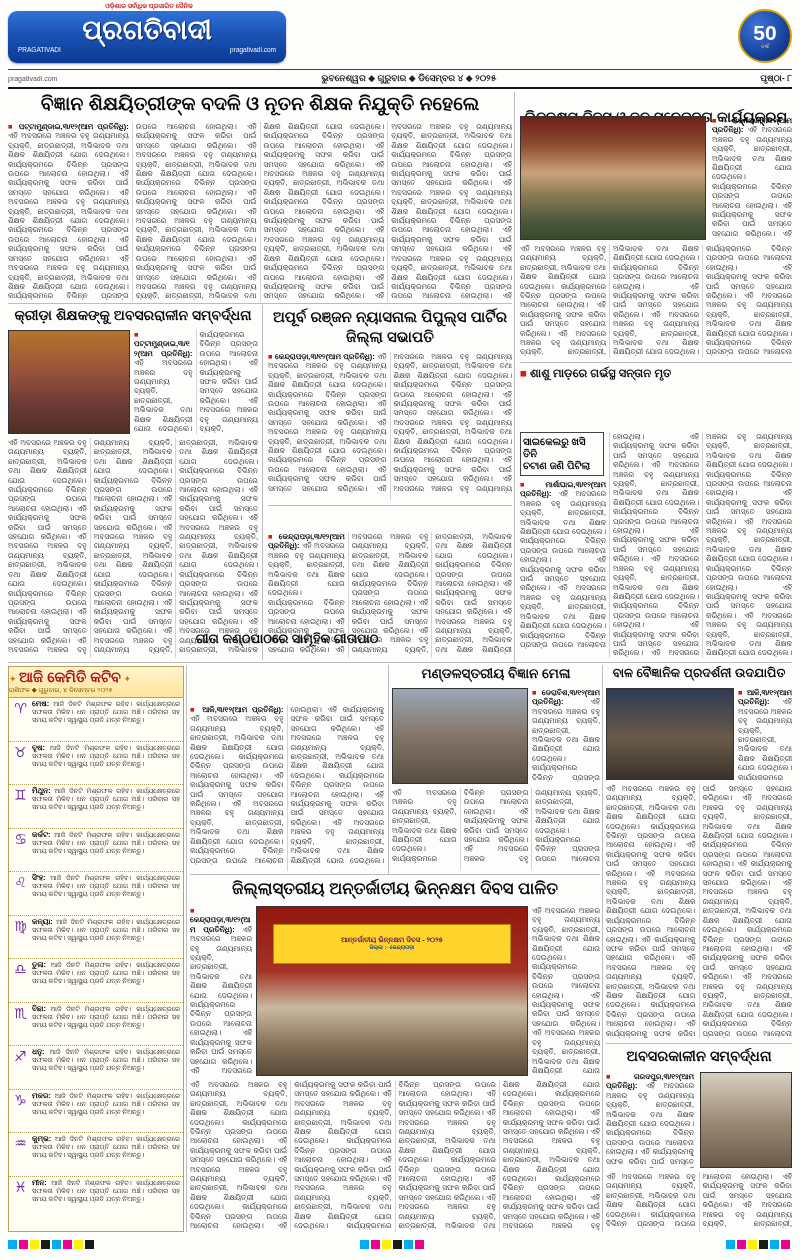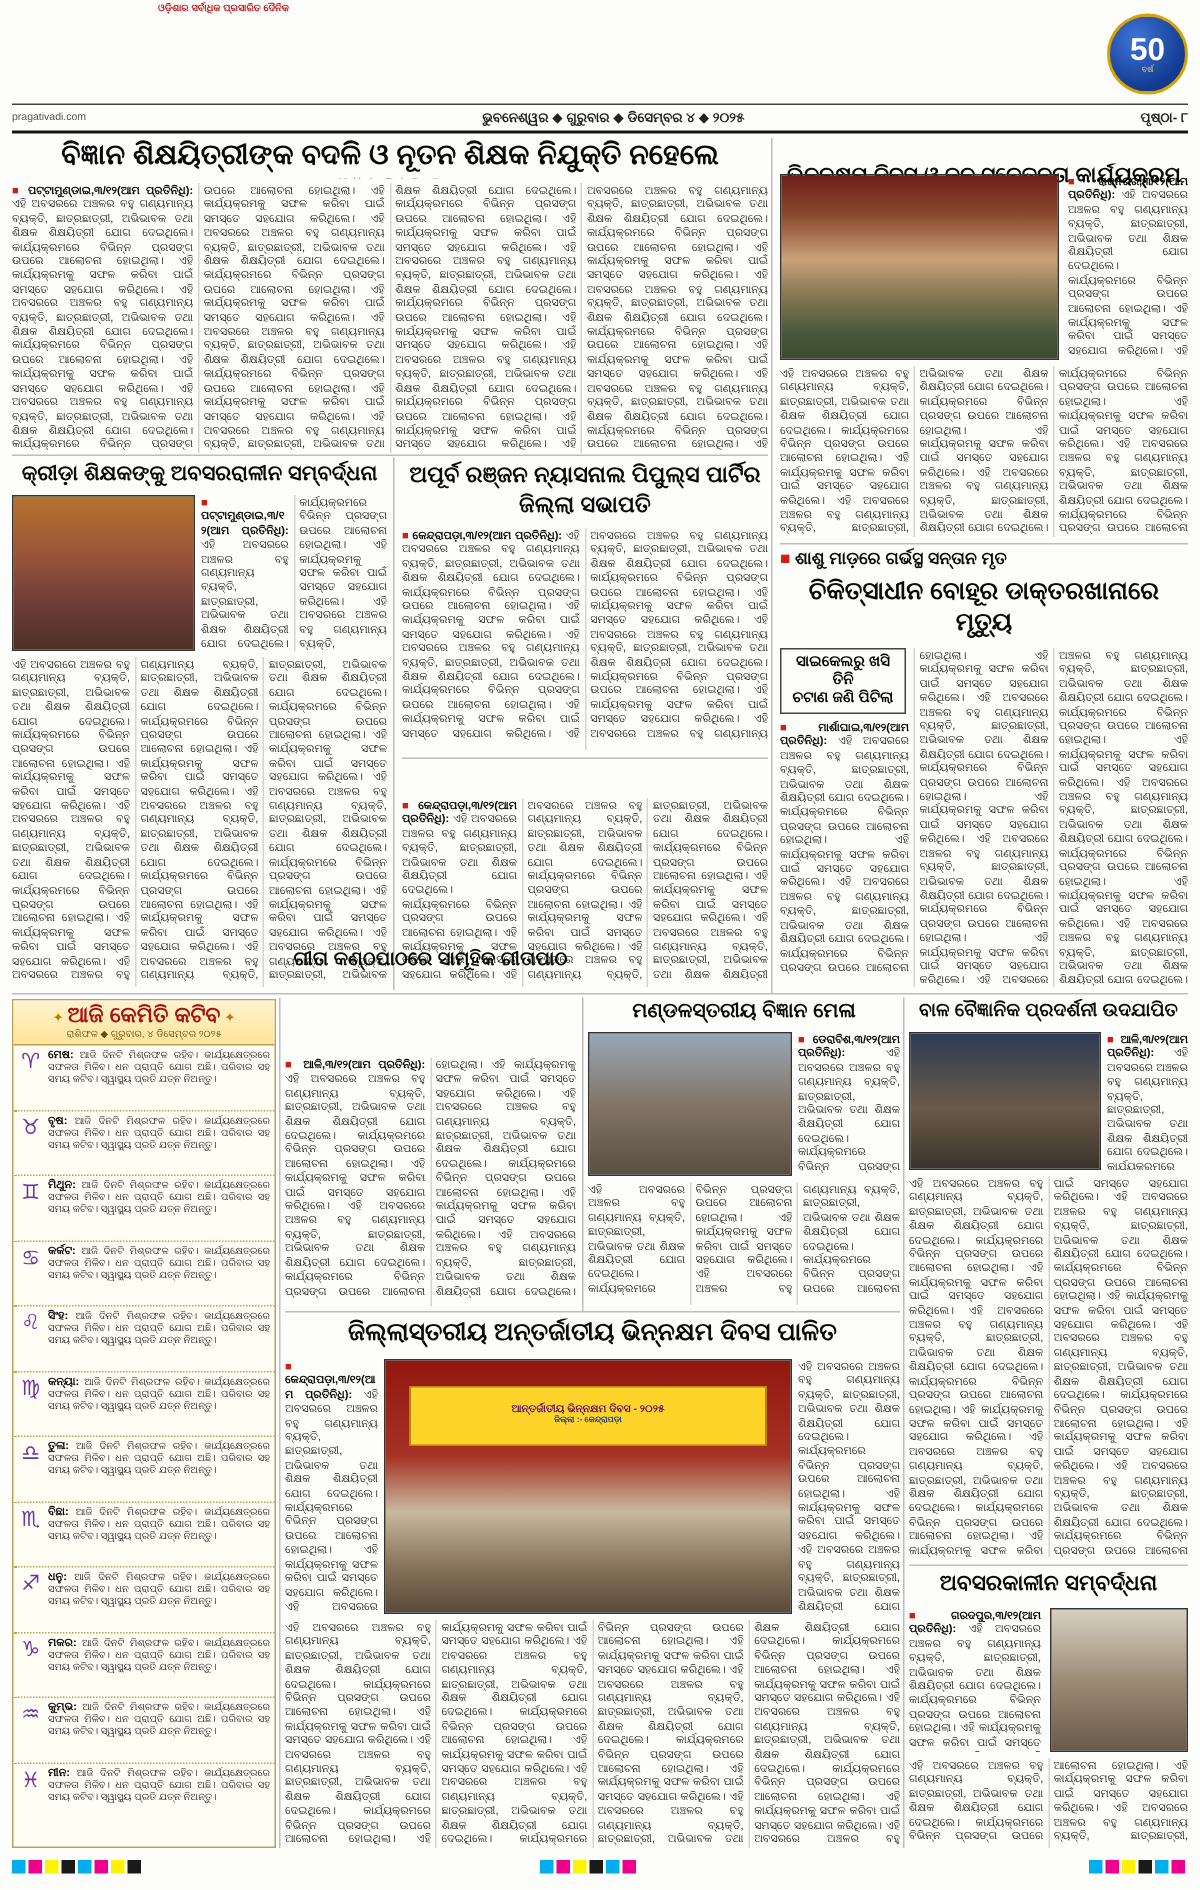--- a/index.html
+++ b/index.html
@@ -51,27 +51,27 @@
   .ph-a9{background:linear-gradient(180deg,#9aa7b8 0%,#84776a 48%,#594e42 100%)}
   .ph-a11{background:linear-gradient(180deg,#2e3b55 0%,#6a5a48 55%,#3a332c 100%)}
   .ph-a10{background:linear-gradient(180deg,#93170f 0%,#a53224 38%,#c9b9a0 60%,#857258 82%,#5a4a3a 100%)}
   .ph-a12{background:linear-gradient(180deg,#d8cfc0 0%,#9a8a74 52%,#6a5a4a 100%)}
   .stage-banner{position:absolute;left:6%;top:10%;width:88%;height:24%;background:#ffd42a;border:1px solid #b08900;
         display:flex;flex-direction:column;align-items:center;justify-content:center;text-align:center}
   .stage-banner .b1{font-size:7px;font-weight:bold;color:#5a0f68;line-height:8px}
   .stage-banner .b2{font-size:5.5px;font-weight:bold;color:#103a8f;line-height:7px}
 
   
-  .subbox{width:84px;border:1px solid #444;padding:3px 2px;margin:0 0 4px 0;text-align:center;
+  .subbox{width:84px;border:1px solid #444;padding:3px 2px;margin:0 0 4px 0;text-align:left;
           font-size:10px;font-weight:bold;line-height:12px;color:#000;break-inside:avoid}
 
   
   .horo{position:absolute;left:8px;top:666px;width:176px;height:566px;border:1px solid #b9a15a;background:#fffdf4}
   .horo-head{border-bottom:1px solid #b9a15a;background:linear-gradient(180deg,#fff3cf,#ffe49a);
-             text-align:center;padding:2px 0 3px}
+             text-align:left;padding:2px 0 3px}
   .horo-title{font-size:14.5px;font-weight:bold;color:#a81414}
   .horo-title::before{content:"✦ ";color:#c07b00;font-size:9px}
   .horo-title::after{content:" ✦";color:#c07b00;font-size:9px}
   .horo-sub{font-size:6.5px;color:#6b4a00}
   .hentry{height:43.5px;overflow:hidden;border-bottom:1px dotted #b9a15a;padding:2px 3px;display:flex;gap:3px}
   .hentry:last-child{border-bottom:none}
   .hglyph{flex:0 0 17px;font-size:14px;color:#7030a0;line-height:17px;text-align:center}
   .htext{font-size:6.6px;line-height:8.2px;text-align:justify;color:#222}
   .htext b{font-size:7.4px;color:#000}
 
@@ -79,20 +79,27 @@
   .marks{position:absolute;top:1240px;display:flex;gap:2px}
   .marks i{display:block;width:9px;height:9px}
 </style>
 </head>
 <body>
 
 <div class="page">
 
   <div class="abs tagline">ଓଡ଼ିଶାର ସର୍ବାଧିକ ପ୍ରସାରିତ ଦୈନିକ</div>
 
+  <div class="abs logo">
+    <div class="logo-main">ପ୍ରଗତିବାଦୀ</div>
+    <div class="logo-sub">
+      <span>PRAGATIVADI</span>
+      <span>pragativadi.com</span>
+    </div>
+  </div>
 
 
   <div class="abs anniv">
     <span class="n">50</span>
     <span class="t">ବର୍ଷ</span>
   </div>
 
   <div class="hr dark" style="left:8px;top:69px;width:784px"></div>
 
   <div class="abs folio">
@@ -119,21 +126,20 @@
   <div class="greek cols3" style="left:8px;top:438px;width:250px;height:220px">ଏହି ଅବସରରେ ଅଞ୍ଚଳର ବହୁ ଗଣ୍ୟମାନ୍ୟ ବ୍ୟକ୍ତି, ଛାତ୍ରଛାତ୍ରୀ, ଅଭିଭାବକ ତଥା ଶିକ୍ଷକ ଶିକ୍ଷୟିତ୍ରୀ ଯୋଗ ଦେଇଥିଲେ। କାର୍ଯ୍ୟକ୍ରମରେ ବିଭିନ୍ନ ପ୍ରସଙ୍ଗ ଉପରେ ଆଲୋଚନା ହୋଇଥିଲା। ଏହି କାର୍ଯ୍ୟକ୍ରମକୁ ସଫଳ କରିବା ପାଇଁ ସମସ୍ତେ ସହଯୋଗ କରିଥିଲେ। ଏହି ଅବସରରେ ଅଞ୍ଚଳର ବହୁ ଗଣ୍ୟମାନ୍ୟ ବ୍ୟକ୍ତି, ଛାତ୍ରଛାତ୍ରୀ, ଅଭିଭାବକ ତଥା ଶିକ୍ଷକ ଶିକ୍ଷୟିତ୍ରୀ ଯୋଗ ଦେଇଥିଲେ। କାର୍ଯ୍ୟକ୍ରମରେ ବିଭିନ୍ନ ପ୍ରସଙ୍ଗ ଉପରେ ଆଲୋଚନା ହୋଇଥିଲା। ଏହି କାର୍ଯ୍ୟକ୍ରମକୁ ସଫଳ କରିବା ପାଇଁ ସମସ୍ତେ ସହଯୋଗ କରିଥିଲେ। ଏହି ଅବସରରେ ଅଞ୍ଚଳର ବହୁ ଗଣ୍ୟମାନ୍ୟ ବ୍ୟକ୍ତି, ଛାତ୍ରଛାତ୍ରୀ, ଅଭିଭାବକ ତଥା ଶିକ୍ଷକ ଶିକ୍ଷୟିତ୍ରୀ ଯୋଗ ଦେଇଥିଲେ। କାର୍ଯ୍ୟକ୍ରମରେ ବିଭିନ୍ନ ପ୍ରସଙ୍ଗ ଉପରେ ଆଲୋଚନା ହୋଇଥିଲା। ଏହି କାର୍ଯ୍ୟକ୍ରମକୁ ସଫଳ କରିବା ପାଇଁ ସମସ୍ତେ ସହଯୋଗ କରିଥିଲେ। ଏହି ଅବସରରେ ଅଞ୍ଚଳର ବହୁ ଗଣ୍ୟମାନ୍ୟ ବ୍ୟକ୍ତି, ଛାତ୍ରଛାତ୍ରୀ, ଅଭିଭାବକ ତଥା ଶିକ୍ଷକ ଶିକ୍ଷୟିତ୍ରୀ ଯୋଗ ଦେଇଥିଲେ। କାର୍ଯ୍ୟକ୍ରମରେ ବିଭିନ୍ନ ପ୍ରସଙ୍ଗ ଉପରେ ଆଲୋଚନା ହୋଇଥିଲା। ଏହି କାର୍ଯ୍ୟକ୍ରମକୁ ସଫଳ କରିବା ପାଇଁ ସମସ୍ତେ ସହଯୋଗ କରିଥିଲେ। ଏହି ଅବସରରେ ଅଞ୍ଚଳର ବହୁ ଗଣ୍ୟମାନ୍ୟ ବ୍ୟକ୍ତି, ଛାତ୍ରଛାତ୍ରୀ, ଅଭିଭାବକ ତଥା ଶିକ୍ଷକ ଶିକ୍ଷୟିତ୍ରୀ ଯୋଗ ଦେଇଥିଲେ। କାର୍ଯ୍ୟକ୍ରମରେ ବିଭିନ୍ନ ପ୍ରସଙ୍ଗ ଉପରେ ଆଲୋଚନା ହୋଇଥିଲା। ଏହି କାର୍ଯ୍ୟକ୍ରମକୁ ସଫଳ କରିବା ପାଇଁ ସମସ୍ତେ ସହଯୋଗ କରିଥିଲେ। ଏହି ଅବସରରେ ଅଞ୍ଚଳର ବହୁ ଗଣ୍ୟମାନ୍ୟ ବ୍ୟକ୍ତି, ଛାତ୍ରଛାତ୍ରୀ, ଅଭିଭାବକ ତଥା ଶିକ୍ଷକ ଶିକ୍ଷୟିତ୍ରୀ ଯୋଗ ଦେଇଥିଲେ। କାର୍ଯ୍ୟକ୍ରମରେ ବିଭିନ୍ନ ପ୍ରସଙ୍ଗ ଉପରେ ଆଲୋଚନା ହୋଇଥିଲା। ଏହି କାର୍ଯ୍ୟକ୍ରମକୁ ସଫଳ କରିବା ପାଇଁ ସମସ୍ତେ ସହଯୋଗ କରିଥିଲେ। ଏହି ଅବସରରେ ଅଞ୍ଚଳର ବହୁ ଗଣ୍ୟମାନ୍ୟ ବ୍ୟକ୍ତି, ଛାତ୍ରଛାତ୍ରୀ, ଅଭିଭାବକ ତଥା ଶିକ୍ଷକ ଶିକ୍ଷୟିତ୍ରୀ ଯୋଗ ଦେଇଥିଲେ। କାର୍ଯ୍ୟକ୍ରମରେ ବିଭିନ୍ନ ପ୍ରସଙ୍ଗ ଉପରେ ଆଲୋଚନା ହୋଇଥିଲା। ଏହି କାର୍ଯ୍ୟକ୍ରମକୁ ସଫଳ କରିବା ପାଇଁ ସମସ୍ତେ ସହଯୋଗ କରିଥିଲେ। ଏହି ଅବସରରେ ଅଞ୍ଚଳର ବହୁ ଗଣ୍ୟମାନ୍ୟ ବ୍ୟକ୍ତି, ଛାତ୍ରଛାତ୍ରୀ, ଅଭିଭାବକ ତଥା ଶିକ୍ଷକ ଶିକ୍ଷୟିତ୍ରୀ ଯୋଗ ଦେଇଥିଲେ। କାର୍ଯ୍ୟକ୍ରମରେ ବିଭିନ୍ନ ପ୍ରସଙ୍ଗ ଉପରେ ଆଲୋଚନା ହୋଇଥିଲା। ଏହି କାର୍ଯ୍ୟକ୍ରମକୁ ସଫଳ କରିବା ପାଇଁ ସମସ୍ତେ ସହଯୋଗ କରିଥିଲେ। ଏହି ଅବସରରେ ଅଞ୍ଚଳର ବହୁ ଗଣ୍ୟମାନ୍ୟ ବ୍ୟକ୍ତି, ଛାତ୍ରଛାତ୍ରୀ, ଅଭିଭାବକ ତଥା ଶିକ୍ଷକ ଶିକ୍ଷୟିତ୍ରୀ ଯୋଗ ଦେଇଥିଲେ। କାର୍ଯ୍ୟକ୍ରମରେ ବିଭିନ୍ନ ପ୍ରସଙ୍ଗ ଉପରେ ଆଲୋଚନା ହୋଇଥିଲା। ଏହି କାର୍ଯ୍ୟକ୍ରମକୁ ସଫଳ କରିବା ପାଇଁ ସମସ୍ତେ ସହଯୋଗ କରିଥିଲେ। </div>
   <div class="vr" style="left:262px;top:305px;height:355px"></div>
 
   <div class="hl" style="left:268px;top:307px;width:244px;height:42px;font-size:15px;line-height:20px">ଅପୂର୍ବ ରଞ୍ଜନ ନ୍ୟାସନାଲ ପିପୁଲ୍ସ ପାର୍ଟିର ଜିଲ୍ଲା ସଭାପତି</div>
   <div class="greek cols2" style="left:268px;top:352px;width:244px;height:148px"><b class="dl"><span class="sq">■</span> କେନ୍ଦ୍ରାପଡ଼ା,୩/୧୨(ଆମ ପ୍ରତିନିଧି):</b> ଏହି ଅବସରରେ ଅଞ୍ଚଳର ବହୁ ଗଣ୍ୟମାନ୍ୟ ବ୍ୟକ୍ତି, ଛାତ୍ରଛାତ୍ରୀ, ଅଭିଭାବକ ତଥା ଶିକ୍ଷକ ଶିକ୍ଷୟିତ୍ରୀ ଯୋଗ ଦେଇଥିଲେ। କାର୍ଯ୍ୟକ୍ରମରେ ବିଭିନ୍ନ ପ୍ରସଙ୍ଗ ଉପରେ ଆଲୋଚନା ହୋଇଥିଲା। ଏହି କାର୍ଯ୍ୟକ୍ରମକୁ ସଫଳ କରିବା ପାଇଁ ସମସ୍ତେ ସହଯୋଗ କରିଥିଲେ। ଏହି ଅବସରରେ ଅଞ୍ଚଳର ବହୁ ଗଣ୍ୟମାନ୍ୟ ବ୍ୟକ୍ତି, ଛାତ୍ରଛାତ୍ରୀ, ଅଭିଭାବକ ତଥା ଶିକ୍ଷକ ଶିକ୍ଷୟିତ୍ରୀ ଯୋଗ ଦେଇଥିଲେ। କାର୍ଯ୍ୟକ୍ରମରେ ବିଭିନ୍ନ ପ୍ରସଙ୍ଗ ଉପରେ ଆଲୋଚନା ହୋଇଥିଲା। ଏହି କାର୍ଯ୍ୟକ୍ରମକୁ ସଫଳ କରିବା ପାଇଁ ସମସ୍ତେ ସହଯୋଗ କରିଥିଲେ। ଏହି ଅବସରରେ ଅଞ୍ଚଳର ବହୁ ଗଣ୍ୟମାନ୍ୟ ବ୍ୟକ୍ତି, ଛାତ୍ରଛାତ୍ରୀ, ଅଭିଭାବକ ତଥା ଶିକ୍ଷକ ଶିକ୍ଷୟିତ୍ରୀ ଯୋଗ ଦେଇଥିଲେ। କାର୍ଯ୍ୟକ୍ରମରେ ବିଭିନ୍ନ ପ୍ରସଙ୍ଗ ଉପରେ ଆଲୋଚନା ହୋଇଥିଲା। ଏହି କାର୍ଯ୍ୟକ୍ରମକୁ ସଫଳ କରିବା ପାଇଁ ସମସ୍ତେ ସହଯୋଗ କରିଥିଲେ। ଏହି ଅବସରରେ ଅଞ୍ଚଳର ବହୁ ଗଣ୍ୟମାନ୍ୟ ବ୍ୟକ୍ତି, ଛାତ୍ରଛାତ୍ରୀ, ଅଭିଭାବକ ତଥା ଶିକ୍ଷକ ଶିକ୍ଷୟିତ୍ରୀ ଯୋଗ ଦେଇଥିଲେ। କାର୍ଯ୍ୟକ୍ରମରେ ବିଭିନ୍ନ ପ୍ରସଙ୍ଗ ଉପରେ ଆଲୋଚନା ହୋଇଥିଲା। ଏହି କାର୍ଯ୍ୟକ୍ରମକୁ ସଫଳ କରିବା ପାଇଁ ସମସ୍ତେ ସହଯୋଗ କରିଥିଲେ। ଏହି ଅବସରରେ ଅଞ୍ଚଳର ବହୁ ଗଣ୍ୟମାନ୍ୟ ବ୍ୟକ୍ତି, ଛାତ୍ରଛାତ୍ରୀ, ଅଭିଭାବକ ତଥା ଶିକ୍ଷକ ଶିକ୍ଷୟିତ୍ରୀ ଯୋଗ ଦେଇଥିଲେ। କାର୍ଯ୍ୟକ୍ରମରେ ବିଭିନ୍ନ ପ୍ରସଙ୍ଗ ଉପରେ ଆଲୋଚନା ହୋଇଥିଲା। ଏହି କାର୍ଯ୍ୟକ୍ରମକୁ ସଫଳ କରିବା ପାଇଁ ସମସ୍ତେ ସହଯୋଗ କରିଥିଲେ। ଏହି ଅବସରରେ ଅଞ୍ଚଳର ବହୁ ଗଣ୍ୟମାନ୍ୟ ବ୍ୟକ୍ତି, ଛାତ୍ରଛାତ୍ରୀ, ଅଭିଭାବକ ତଥା ଶିକ୍ଷକ ଶିକ୍ଷୟିତ୍ରୀ ଯୋଗ ଦେଇଥିଲେ। କାର୍ଯ୍ୟକ୍ରମରେ ବିଭିନ୍ନ ପ୍ରସଙ୍ଗ ଉପରେ ଆଲୋଚନା ହୋଇଥିଲା। ଏହି କାର୍ଯ୍ୟକ୍ରମକୁ ସଫଳ କରିବା ପାଇଁ ସମସ୍ତେ ସହଯୋଗ କରିଥିଲେ। ଏହି ଅବସରରେ ଅଞ୍ଚଳର ବହୁ ଗଣ୍ୟମାନ୍ୟ ବ୍ୟକ୍ତି, ଛାତ୍ରଛାତ୍ରୀ, ଅଭିଭାବକ ତଥା ଶିକ୍ଷକ ଶିକ୍ଷୟିତ୍ରୀ ଯୋଗ ଦେଇଥିଲେ। କାର୍ଯ୍ୟକ୍ରମରେ ବିଭିନ୍ନ ପ୍ରସଙ୍ଗ ଉପରେ ଆଲୋଚନା ହୋଇଥିଲା। ଏହି କାର୍ଯ୍ୟକ୍ରମକୁ ସଫଳ କରିବା ପାଇଁ ସମସ୍ତେ ସହଯୋଗ କରିଥିଲେ। </div>
   <div class="hr" style="left:268px;top:505px;width:244px"></div>
 
   <div class="greek cols3" style="left:268px;top:532px;width:244px;height:126px"><b class="dl"><span class="sq">■</span> କେନ୍ଦ୍ରାପଡ଼ା,୩/୧୨(ଆମ ପ୍ରତିନିଧି):</b> ଏହି ଅବସରରେ ଅଞ୍ଚଳର ବହୁ ଗଣ୍ୟମାନ୍ୟ ବ୍ୟକ୍ତି, ଛାତ୍ରଛାତ୍ରୀ, ଅଭିଭାବକ ତଥା ଶିକ୍ଷକ ଶିକ୍ଷୟିତ୍ରୀ ଯୋଗ ଦେଇଥିଲେ। କାର୍ଯ୍ୟକ୍ରମରେ ବିଭିନ୍ନ ପ୍ରସଙ୍ଗ ଉପରେ ଆଲୋଚନା ହୋଇଥିଲା। ଏହି କାର୍ଯ୍ୟକ୍ରମକୁ ସଫଳ କରିବା ପାଇଁ ସମସ୍ତେ ସହଯୋଗ କରିଥିଲେ। ଏହି ଅବସରରେ ଅଞ୍ଚଳର ବହୁ ଗଣ୍ୟମାନ୍ୟ ବ୍ୟକ୍ତି, ଛାତ୍ରଛାତ୍ରୀ, ଅଭିଭାବକ ତଥା ଶିକ୍ଷକ ଶିକ୍ଷୟିତ୍ରୀ ଯୋଗ ଦେଇଥିଲେ। କାର୍ଯ୍ୟକ୍ରମରେ ବିଭିନ୍ନ ପ୍ରସଙ୍ଗ ଉପରେ ଆଲୋଚନା ହୋଇଥିଲା। ଏହି କାର୍ଯ୍ୟକ୍ରମକୁ ସଫଳ କରିବା ପାଇଁ ସମସ୍ତେ ସହଯୋଗ କରିଥିଲେ। ଏହି ଅବସରରେ ଅଞ୍ଚଳର ବହୁ ଗଣ୍ୟମାନ୍ୟ ବ୍ୟକ୍ତି, ଛାତ୍ରଛାତ୍ରୀ, ଅଭିଭାବକ ତଥା ଶିକ୍ଷକ ଶିକ୍ଷୟିତ୍ରୀ ଯୋଗ ଦେଇଥିଲେ। କାର୍ଯ୍ୟକ୍ରମରେ ବିଭିନ୍ନ ପ୍ରସଙ୍ଗ ଉପରେ ଆଲୋଚନା ହୋଇଥିଲା। ଏହି କାର୍ଯ୍ୟକ୍ରମକୁ ସଫଳ କରିବା ପାଇଁ ସମସ୍ତେ ସହଯୋଗ କରିଥିଲେ। ଏହି ଅବସରରେ ଅଞ୍ଚଳର ବହୁ ଗଣ୍ୟମାନ୍ୟ ବ୍ୟକ୍ତି, ଛାତ୍ରଛାତ୍ରୀ, ଅଭିଭାବକ ତଥା ଶିକ୍ଷକ ଶିକ୍ଷୟିତ୍ରୀ ଯୋଗ ଦେଇଥିଲେ। କାର୍ଯ୍ୟକ୍ରମରେ ବିଭିନ୍ନ ପ୍ରସଙ୍ଗ ଉପରେ ଆଲୋଚନା ହୋଇଥିଲା। ଏହି କାର୍ଯ୍ୟକ୍ରମକୁ ସଫଳ କରିବା ପାଇଁ ସମସ୍ତେ ସହଯୋଗ କରିଥିଲେ। ଏହି ଅବସରରେ ଅଞ୍ଚଳର ବହୁ ଗଣ୍ୟମାନ୍ୟ ବ୍ୟକ୍ତି, ଛାତ୍ରଛାତ୍ରୀ, ଅଭିଭାବକ ତଥା ଶିକ୍ଷକ ଶିକ୍ଷୟିତ୍ରୀ ଯୋଗ ଦେଇଥିଲେ। କାର୍ଯ୍ୟକ୍ରମରେ ବିଭିନ୍ନ ପ୍ରସଙ୍ଗ ଉପରେ ଆଲୋଚନା ହୋଇଥିଲା। ଏହି କାର୍ଯ୍ୟକ୍ରମକୁ ସଫଳ କରିବା ପାଇଁ ସମସ୍ତେ ସହଯୋଗ କରିଥିଲେ। ଏହି ଅବସରରେ ଅଞ୍ଚଳର ବହୁ ଗଣ୍ୟମାନ୍ୟ ବ୍ୟକ୍ତି, ଛାତ୍ରଛାତ୍ରୀ, ଅଭିଭାବକ ତଥା ଶିକ୍ଷକ ଶିକ୍ଷୟିତ୍ରୀ ଯୋଗ ଦେଇଥିଲେ। କାର୍ଯ୍ୟକ୍ରମରେ ବିଭିନ୍ନ ପ୍ରସଙ୍ଗ ଉପରେ ଆଲୋଚନା ହୋଇଥିଲା। ଏହି କାର୍ଯ୍ୟକ୍ରମକୁ ସଫଳ କରିବା ପାଇଁ ସମସ୍ତେ ସହଯୋଗ କରିଥିଲେ। </div>
 
   <div class="kicker" style="left:520px;top:367px;width:272px;height:14px"><span class="sq">■</span><span>ଶାଶୁ ମାଡ଼ରେ ଗର୍ଭସ୍ଥ ସନ୍ତାନ ମୃତ</span></div>
-  <div class="hl" style="left:520px;top:384px;width:272px;height:44px;font-size:16.5px;line-height:21px">ଚିକିତ୍ସାଧୀନ ବୋହୂର ଡାକ୍ତରଖାନାରେ ମୃତ୍ୟୁ</div>
   <div class="greek cols3" style="left:520px;top:432px;width:272px;height:226px">
     <div class="subbox">
       <div>ସାଇକେଲରୁ ଖସି ତିନି</div>
       <div>ଚଟାଣ ଜଣି ପିଟିଲା</div>
     </div>
   <b class="dl"><span class="sq">■</span> ମାର୍ଶାଘାଇ,୩/୧୨(ଆମ ପ୍ରତିନିଧି):</b> ଏହି ଅବସରରେ ଅଞ୍ଚଳର ବହୁ ଗଣ୍ୟମାନ୍ୟ ବ୍ୟକ୍ତି, ଛାତ୍ରଛାତ୍ରୀ, ଅଭିଭାବକ ତଥା ଶିକ୍ଷକ ଶିକ୍ଷୟିତ୍ରୀ ଯୋଗ ଦେଇଥିଲେ। କାର୍ଯ୍ୟକ୍ରମରେ ବିଭିନ୍ନ ପ୍ରସଙ୍ଗ ଉପରେ ଆଲୋଚନା ହୋଇଥିଲା। ଏହି କାର୍ଯ୍ୟକ୍ରମକୁ ସଫଳ କରିବା ପାଇଁ ସମସ୍ତେ ସହଯୋଗ କରିଥିଲେ। ଏହି ଅବସରରେ ଅଞ୍ଚଳର ବହୁ ଗଣ୍ୟମାନ୍ୟ ବ୍ୟକ୍ତି, ଛାତ୍ରଛାତ୍ରୀ, ଅଭିଭାବକ ତଥା ଶିକ୍ଷକ ଶିକ୍ଷୟିତ୍ରୀ ଯୋଗ ଦେଇଥିଲେ। କାର୍ଯ୍ୟକ୍ରମରେ ବିଭିନ୍ନ ପ୍ରସଙ୍ଗ ଉପରେ ଆଲୋଚନା ହୋଇଥିଲା। ଏହି କାର୍ଯ୍ୟକ୍ରମକୁ ସଫଳ କରିବା ପାଇଁ ସମସ୍ତେ ସହଯୋଗ କରିଥିଲେ। ଏହି ଅବସରରେ ଅଞ୍ଚଳର ବହୁ ଗଣ୍ୟମାନ୍ୟ ବ୍ୟକ୍ତି, ଛାତ୍ରଛାତ୍ରୀ, ଅଭିଭାବକ ତଥା ଶିକ୍ଷକ ଶିକ୍ଷୟିତ୍ରୀ ଯୋଗ ଦେଇଥିଲେ। କାର୍ଯ୍ୟକ୍ରମରେ ବିଭିନ୍ନ ପ୍ରସଙ୍ଗ ଉପରେ ଆଲୋଚନା ହୋଇଥିଲା। ଏହି କାର୍ଯ୍ୟକ୍ରମକୁ ସଫଳ କରିବା ପାଇଁ ସମସ୍ତେ ସହଯୋଗ କରିଥିଲେ। ଏହି ଅବସରରେ ଅଞ୍ଚଳର ବହୁ ଗଣ୍ୟମାନ୍ୟ ବ୍ୟକ୍ତି, ଛାତ୍ରଛାତ୍ରୀ, ଅଭିଭାବକ ତଥା ଶିକ୍ଷକ ଶିକ୍ଷୟିତ୍ରୀ ଯୋଗ ଦେଇଥିଲେ। କାର୍ଯ୍ୟକ୍ରମରେ ବିଭିନ୍ନ ପ୍ରସଙ୍ଗ ଉପରେ ଆଲୋଚନା ହୋଇଥିଲା। ଏହି କାର୍ଯ୍ୟକ୍ରମକୁ ସଫଳ କରିବା ପାଇଁ ସମସ୍ତେ ସହଯୋଗ କରିଥିଲେ। ଏହି ଅବସରରେ ଅଞ୍ଚଳର ବହୁ ଗଣ୍ୟମାନ୍ୟ ବ୍ୟକ୍ତି, ଛାତ୍ରଛାତ୍ରୀ, ଅଭିଭାବକ ତଥା ଶିକ୍ଷକ ଶିକ୍ଷୟିତ୍ରୀ ଯୋଗ ଦେଇଥିଲେ। କାର୍ଯ୍ୟକ୍ରମରେ ବିଭିନ୍ନ ପ୍ରସଙ୍ଗ ଉପରେ ଆଲୋଚନା ହୋଇଥିଲା। ଏହି କାର୍ଯ୍ୟକ୍ରମକୁ ସଫଳ କରିବା ପାଇଁ ସମସ୍ତେ ସହଯୋଗ କରିଥିଲେ। ଏହି ଅବସରରେ ଅଞ୍ଚଳର ବହୁ ଗଣ୍ୟମାନ୍ୟ ବ୍ୟକ୍ତି, ଛାତ୍ରଛାତ୍ରୀ, ଅଭିଭାବକ ତଥା ଶିକ୍ଷକ ଶିକ୍ଷୟିତ୍ରୀ ଯୋଗ ଦେଇଥିଲେ। କାର୍ଯ୍ୟକ୍ରମରେ ବିଭିନ୍ନ ପ୍ରସଙ୍ଗ ଉପରେ ଆଲୋଚନା ହୋଇଥିଲା। ଏହି କାର୍ଯ୍ୟକ୍ରମକୁ ସଫଳ କରିବା ପାଇଁ ସମସ୍ତେ ସହଯୋଗ କରିଥିଲେ। ଏହି ଅବସରରେ ଅଞ୍ଚଳର ବହୁ ଗଣ୍ୟମାନ୍ୟ ବ୍ୟକ୍ତି, ଛାତ୍ରଛାତ୍ରୀ, ଅଭିଭାବକ ତଥା ଶିକ୍ଷକ ଶିକ୍ଷୟିତ୍ରୀ ଯୋଗ ଦେଇଥିଲେ। କାର୍ଯ୍ୟକ୍ରମରେ ବିଭିନ୍ନ ପ୍ରସଙ୍ଗ ଉପରେ ଆଲୋଚନା ହୋଇଥିଲା। ଏହି କାର୍ଯ୍ୟକ୍ରମକୁ ସଫଳ କରିବା ପାଇଁ ସମସ୍ତେ ସହଯୋଗ କରିଥିଲେ। ଏହି ଅବସରରେ ଅଞ୍ଚଳର ବହୁ ଗଣ୍ୟମାନ୍ୟ ବ୍ୟକ୍ତି, ଛାତ୍ରଛାତ୍ରୀ, ଅଭିଭାବକ ତଥା ଶିକ୍ଷକ ଶିକ୍ଷୟିତ୍ରୀ ଯୋଗ ଦେଇଥିଲେ। କାର୍ଯ୍ୟକ୍ରମରେ ବିଭିନ୍ନ ପ୍ରସଙ୍ଗ ଉପରେ ଆଲୋଚନା ହୋଇଥିଲା। ଏହି କାର୍ଯ୍ୟକ୍ରମକୁ ସଫଳ କରିବା ପାଇଁ ସମସ୍ତେ ସହଯୋଗ କରିଥିଲେ। ଏହି ଅବସରରେ ଅଞ୍ଚଳର ବହୁ ଗଣ୍ୟମାନ୍ୟ ବ୍ୟକ୍ତି, ଛାତ୍ରଛାତ୍ରୀ, ଅଭିଭାବକ ତଥା ଶିକ୍ଷକ ଶିକ୍ଷୟିତ୍ରୀ ଯୋଗ ଦେଇଥିଲେ। କାର୍ଯ୍ୟକ୍ରମରେ ବିଭିନ୍ନ ପ୍ରସଙ୍ଗ ଉପରେ ଆଲୋଚନା ହୋଇଥିଲା। ଏହି କାର୍ଯ୍ୟକ୍ରମକୁ ସଫଳ କରିବା ପାଇଁ ସମସ୍ତେ ସହଯୋଗ କରିଥିଲେ। ଏହି ଅବସରରେ ଅଞ୍ଚଳର ବହୁ ଗଣ୍ୟମାନ୍ୟ ବ୍ୟକ୍ତି, ଛାତ୍ରଛାତ୍ରୀ, ଅଭିଭାବକ ତଥା ଶିକ୍ଷକ ଶିକ୍ଷୟିତ୍ରୀ ଯୋଗ ଦେଇଥିଲେ। କାର୍ଯ୍ୟକ୍ରମରେ ବିଭିନ୍ନ ପ୍ରସଙ୍ଗ ଉପରେ ଆଲୋଚନା ହୋଇଥିଲା। ଏହି କାର୍ଯ୍ୟକ୍ରମକୁ ସଫଳ କରିବା ପାଇଁ ସମସ୍ତେ ସହଯୋଗ କରିଥିଲେ। </div>
   <div class="vr" style="left:514px;top:92px;height:570px"></div>
 
   <div class="hr" style="left:8px;top:662px;width:784px"></div>
 

